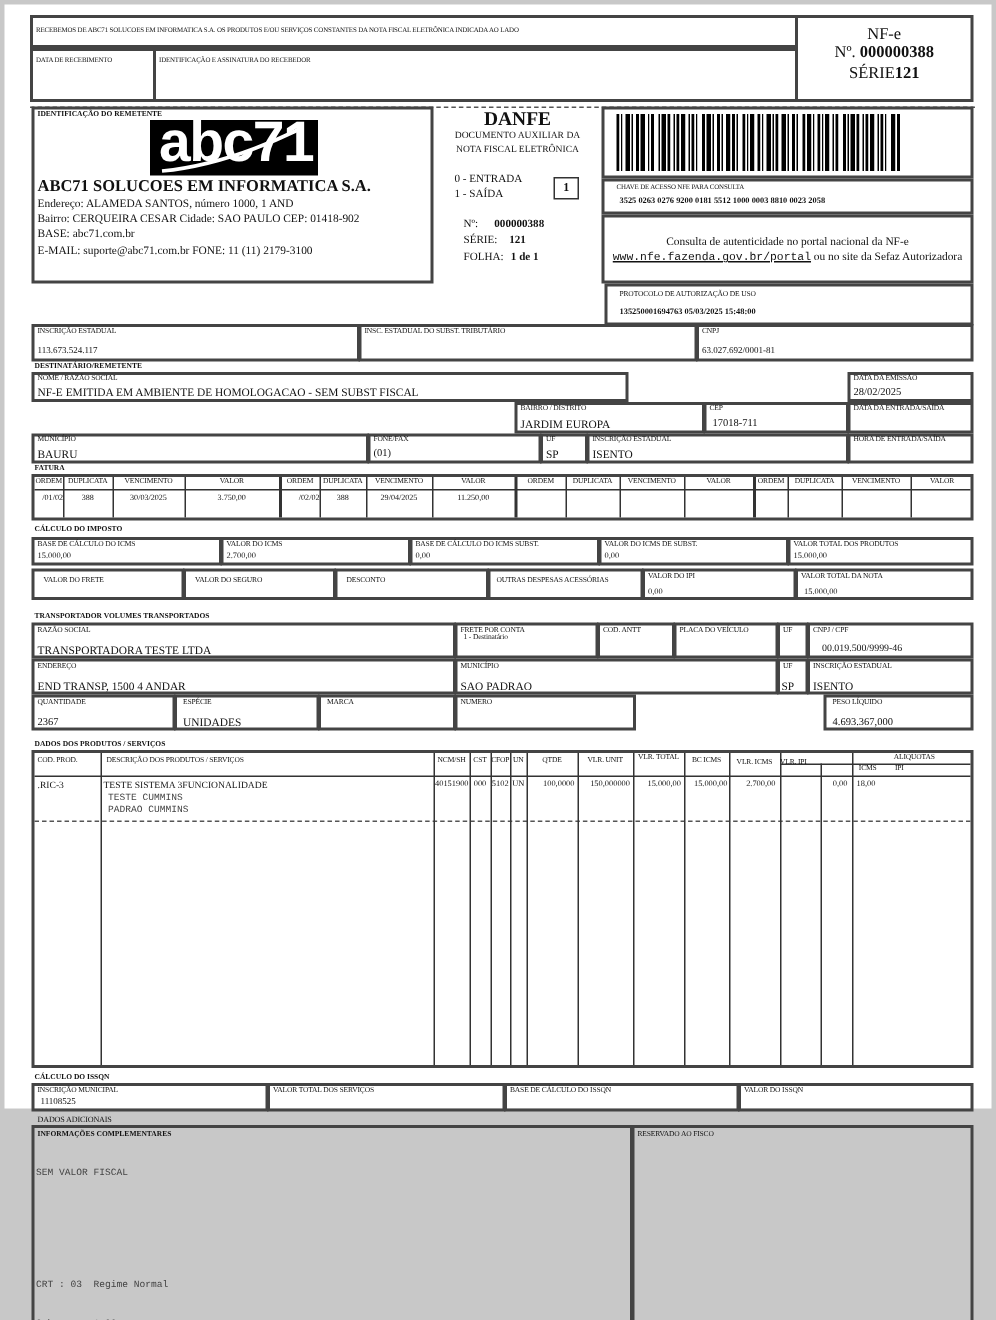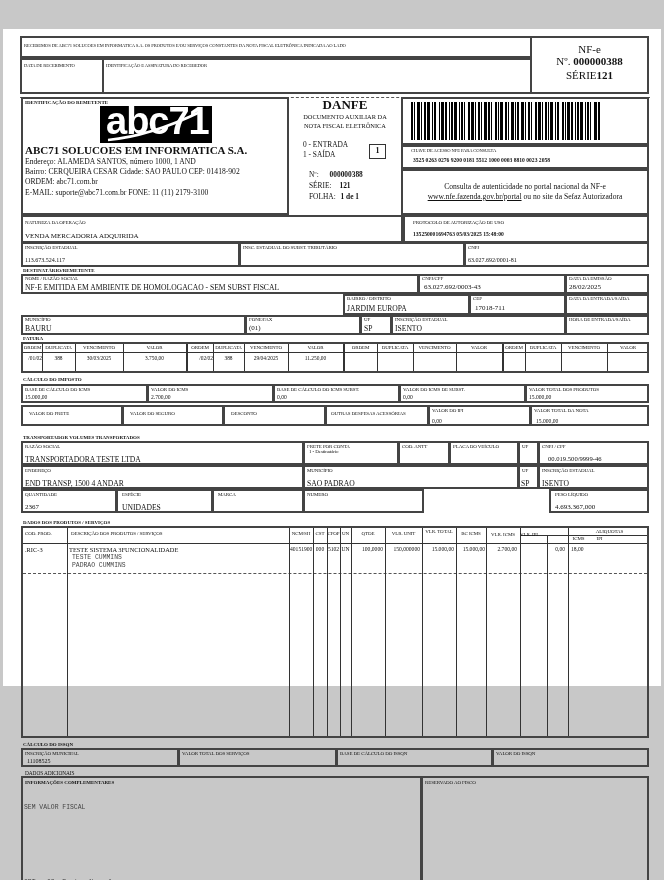--- a/index.html
+++ b/index.html
@@ -1,18 +1,18 @@
 <!DOCTYPE html>
 <html><head>
 <meta charset="utf-8">
 <style>
   * { box-sizing: border-box; margin: 0; padding: 0; }
   html, body { width: 664px; height: 880px; overflow: hidden; }
   body { background: #c8c8c8; font-family: "Liberation Serif", serif; color: #111; }
-  .page { position: absolute; left: 3px; top: 3px; width: 658px; height: 657px; background: #fff; margin-top: 26px; }
+  .page { position: absolute; left: 3px; top: 3px; width: 658px; height: 736px; background: #fff; }
   .abs { position: absolute; }
   .tbox { position: absolute; border: 2px solid #444; }
   .lbl { position: absolute; font-size: 5px; text-transform: uppercase; white-space: nowrap; letter-spacing: -0.1px; }
   .val { position: absolute; font-size: 8px; white-space: nowrap; }
   .sec { position: absolute; font-size: 5px; font-weight: bold; white-space: nowrap; }
   .dash { position: absolute; height: 0; border-top: 1.5px dashed #555; }
   .mono { font-family: "Liberation Mono", monospace; }
   .barcode { position: absolute; display: flex; align-items: stretch; }
   .barcode span { display: block; height: 100%; background: #000; }
   .vline { position: absolute; width: 0; border-left: 1px solid #333; }
@@ -50,21 +50,21 @@
     <span class="sec" style="left:2px;top:1px;">IDENTIFICAÇÃO DO REMETENTE</span>
     <div class="abs" style="left:77px;top:7px;width:112px;height:37px;background:#000;overflow:hidden;">
       <span style="position:absolute;left:6px;top:-6px;color:#fff;font-family:'Liberation Sans',sans-serif;font-weight:bold;font-size:38px;letter-spacing:-1px;">abc71</span>
       <svg width="112" height="37" style="position:absolute;left:0;top:0;">
           <path d="M8 34 Q50 30 100 6" stroke="#fff" stroke-width="2.5" fill="none"></path>
         </svg>
     </div>
     <div class="abs" style="left:2px;top:45px;font-size:11px;font-weight:bold;white-space:nowrap;">ABC71 SOLUCOES EM INFORMATICA S.A.</div>
     <div class="abs" style="left:2px;top:58px;font-size:7.6px;white-space:nowrap;">Endereço: ALAMEDA SANTOS, número  1000,  1 AND</div>
     <div class="abs" style="left:2px;top:68px;font-size:7.6px;white-space:nowrap;">Bairro: CERQUEIRA CESAR Cidade: SAO PAULO CEP: 01418-902</div>
-    <div class="abs" style="left:2px;top:78px;font-size:7.6px;white-space:nowrap;">ORDEM: abc71.com.br</div>
+    <div class="abs" style="left:2px;top:78px;font-size:7.6px;white-space:nowrap;">BASE: abc71.com.br</div>
     <div class="abs" style="left:2px;top:89px;font-size:7.6px;white-space:nowrap;">E-MAIL: suporte@abc71.com.br FONE: 11 (11) 2179-3100</div>
   </div>
 
   <div class="abs" style="left:286px;top:68px;width:112px;height:118px;">
     <div class="abs c" style="left:0;right:0;top:0;font-size:13px;font-weight:bold;">DANFE</div>
     <div class="abs c" style="left:0;right:0;top:16px;font-size:6.4px;">DOCUMENTO AUXILIAR DA</div>
     <div class="abs c" style="left:0;right:0;top:25px;font-size:6.4px;">NOTA FISCAL ELETRÔNICA</div>
     <div class="abs" style="left:14px;top:43px;font-size:7.4px;white-space:nowrap;">0 - ENTRADA</div>
     <div class="abs" style="left:14px;top:53px;font-size:7.4px;white-space:nowrap;">1 - SAÍDA</div>
     <div class="abs c" style="left:80px;top:47px;width:17px;height:15px;border:1.5px solid #333;font-size:8px;font-weight:bold;line-height:12px;">1</div>
@@ -199,28 +199,24 @@
         <span style="width:2px"></span>
     </div>
   </div>
   <div class="tbox" style="left:398px;top:116px;width:248px;height:24px;">
     <span class="lbl" style="left:8px;top:1px;font-size:4.6px;">CHAVE DE ACESSO NFE PARA CONSULTA</span>
     <span class="abs" style="left:10px;top:10px;font-size:5.6px;font-weight:bold;white-space:nowrap;">3525 0263 0276 9200 0181 5512 1000 0003 8810 0023 2058</span>
   </div>
   <div class="tbox" style="left:398px;top:140px;width:248px;height:46px;">
     <div class="abs c" style="left:0;right:0;top:11px;font-size:7.6px;">Consulta de autenticidade no portal nacional da NF-e</div>
     <div class="abs c" style="left:0;right:0;top:21px;font-size:7.6px;white-space:nowrap;">
-      <span style="text-decoration:underline;">www.nfe.fazenda.gov.br/portal</span><span> ou no site da Sefaz Autorizadora</span>
-    </div>
-  </div>
-
-  <div class="tbox" style="left:18px;top:186px;width:382px;height:28px;">
-    <span class="lbl" style="left:2px;top:3px;">NATUREZA DA OPERAÇÃO</span>
-    <span class="val" style="left:2px;top:15px;font-size:7px;">VENDA MERCADORIA ADQUIRIDA</span>
-  </div>
+      <span style="text-decoration:underline;font-family:Liberation Mono, monospace;">www.nfe.fazenda.gov.br/portal</span><span> ou no site da Sefaz Autorizadora</span>
+    </div>
+  </div>
+
   <div class="tbox" style="left:400px;top:186px;width:246px;height:28px;">
     <span class="lbl" style="left:8px;top:3px;">PROTOCOLO DE AUTORIZAÇÃO DE USO</span>
     <span class="val" style="left:8px;top:14px;font-size:5.6px;font-weight:bold;">135250001694763 05/03/2025 15:48:00</span>
   </div>
   <div class="tbox" style="left:18px;top:213px;width:219px;height:25px;">
     <span class="lbl" style="left:2px;top:1px;">INSCRIÇÃO ESTADUAL</span>
     <span class="val" style="left:2px;top:13px;font-size:6px;">113.673.524.117</span>
   </div>
   <div class="tbox" style="left:236px;top:213px;width:226px;height:25px;">
     <span class="lbl" style="left:2px;top:1px;">INSC. ESTADUAL DO SUBST. TRIBUTÁRIO</span>
@@ -228,24 +224,20 @@
   </div>
   <div class="tbox" style="left:461px;top:213px;width:185px;height:25px;">
     <span class="lbl" style="left:2px;top:1px;">CNPJ</span>
     <span class="val" style="left:2px;top:13px;font-size:6px;">63.027.692/0001-81</span>
   </div>
 
   <span class="sec" style="left:20px;top:239px;">DESTINATÁRIO/REMETENTE</span>
   <div class="tbox" style="left:18px;top:245px;width:398px;height:20px;">
     <span class="lbl" style="left:2px;top:0;">NOME / RAZÃO SOCIAL</span>
     <span class="val" style="left:2px;top:7px;font-size:7.6px;">NF-E EMITIDA EM AMBIENTE DE HOMOLOGACAO - SEM SUBST FISCAL</span>
-  </div>
-  <div class="tbox" style="left:415px;top:245px;width:148px;height:20px;">
-    <span class="lbl" style="left:2px;top:0;">CNPJ/CPF</span>
-    <span class="val" style="left:4px;top:7px;font-size:7px;">63.027.692/0003-43</span>
   </div>
   <div class="tbox" style="left:562px;top:245px;width:84px;height:20px;">
     <span class="lbl" style="left:2px;top:0;">DATA DA EMISSÃO</span>
     <span class="val" style="left:2px;top:7px;font-size:7px;">28/02/2025</span>
   </div>
 
   <div class="tbox" style="left:340px;top:265px;width:127px;height:21px;">
     <span class="lbl" style="left:2px;top:0;">BAIRRO / DISTRITO</span>
     <span class="val" style="left:2px;top:8px;font-size:7.6px;">JARDIM EUROPA</span>
   </div>

